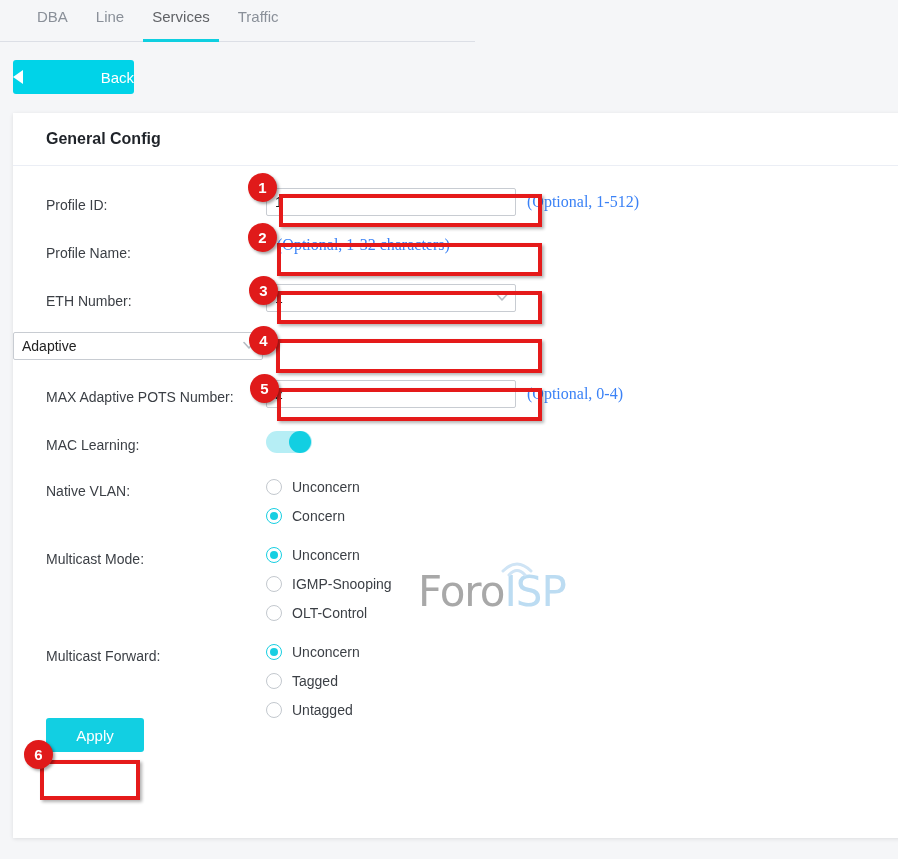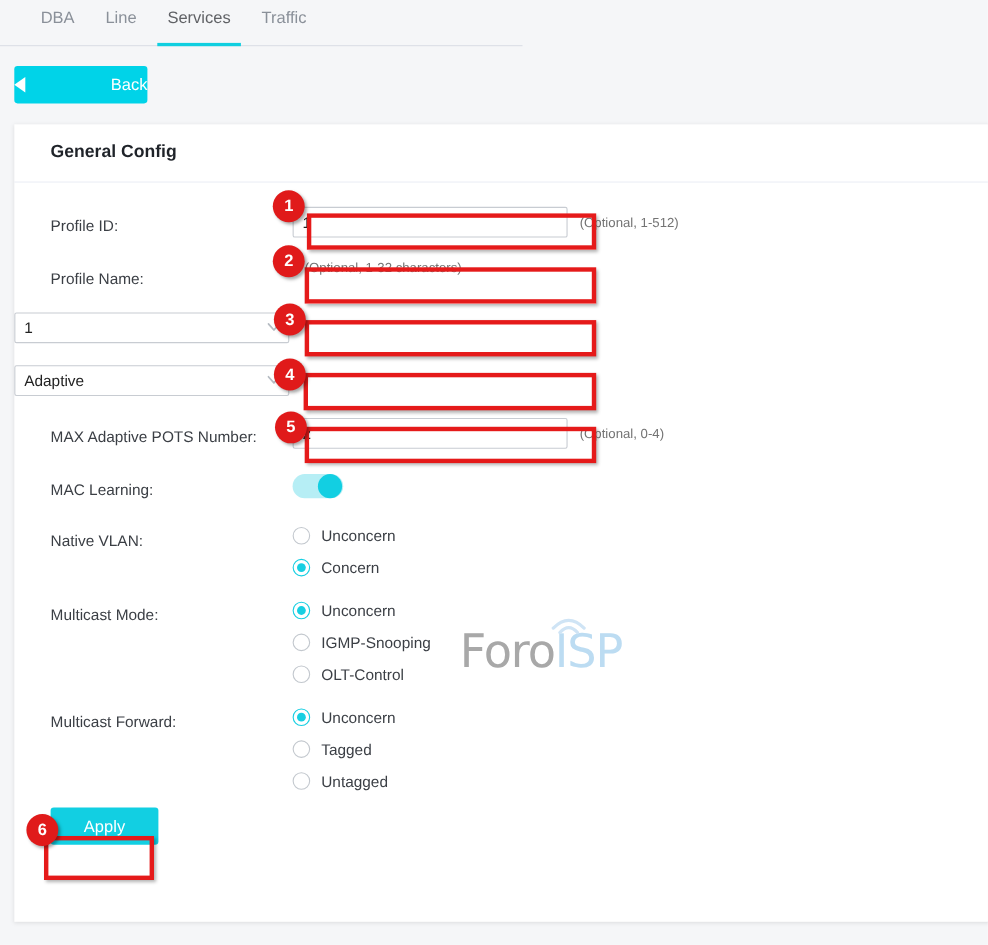--- a/index.html
+++ b/index.html
@@ -167,23 +167,24 @@
     -webkit-appearance: none;
   }
   .chev {
     position: absolute;
     right: 8px;
     top: 9px;
     pointer-events: none;
   }
   .hint {
     margin-left: 11px;
-    font-size: 12px;
-    color: #737373;
+    font-size: 16px;
+    color: #3b82f6;
     white-space: nowrap;
+    font-family: Liberation Serif, serif;
   }
 
   
   .toggle {
     width: 46px;
     height: 22px;
     border-radius: 11px;
     background: #b6eef5;
     position: relative;
     cursor: pointer;
@@ -242,21 +243,21 @@
   .radio-row {
     display: flex;
     align-items: flex-start;
   }
   .radio-row .row-label { padding-top: 13px; }
 
   
   .apply-wrap {
     position: relative;
     margin-left: 33px;
-    margin-top: 16px;
+    margin-top: 0;
     width: 98px;
   }
   .apply-btn {
     width: 98px;
     height: 34px;
     background: #12cfe2;
     border: none;
     border-radius: 3px;
     color: #ffffff;
     font-size: 15px;
@@ -362,20 +363,21 @@
     </div>
 
     <div class="row">
       <div class="row-label">Profile Name:</div>
       <div class="row-field">
         <span class="hint">(Optional, 1-32 characters)</span>
       </div>
     </div>
 
     <div class="row">
+      <div class="row-label">ETH Number:</div>
       <div class="row-field">
         <div class="select-wrap">
           <select class="sel-input">
             <option>1</option>
           </select>
           <svg class="chev" width="12" height="9" viewBox="0 0 12 9">
             <path d="M1 1.5 L6 7 L11 1.5" stroke="#b6bcc3" stroke-width="1.6" fill="none" stroke-linecap="round" stroke-linejoin="round"></path>
           </svg>
         </div>
       </div>

